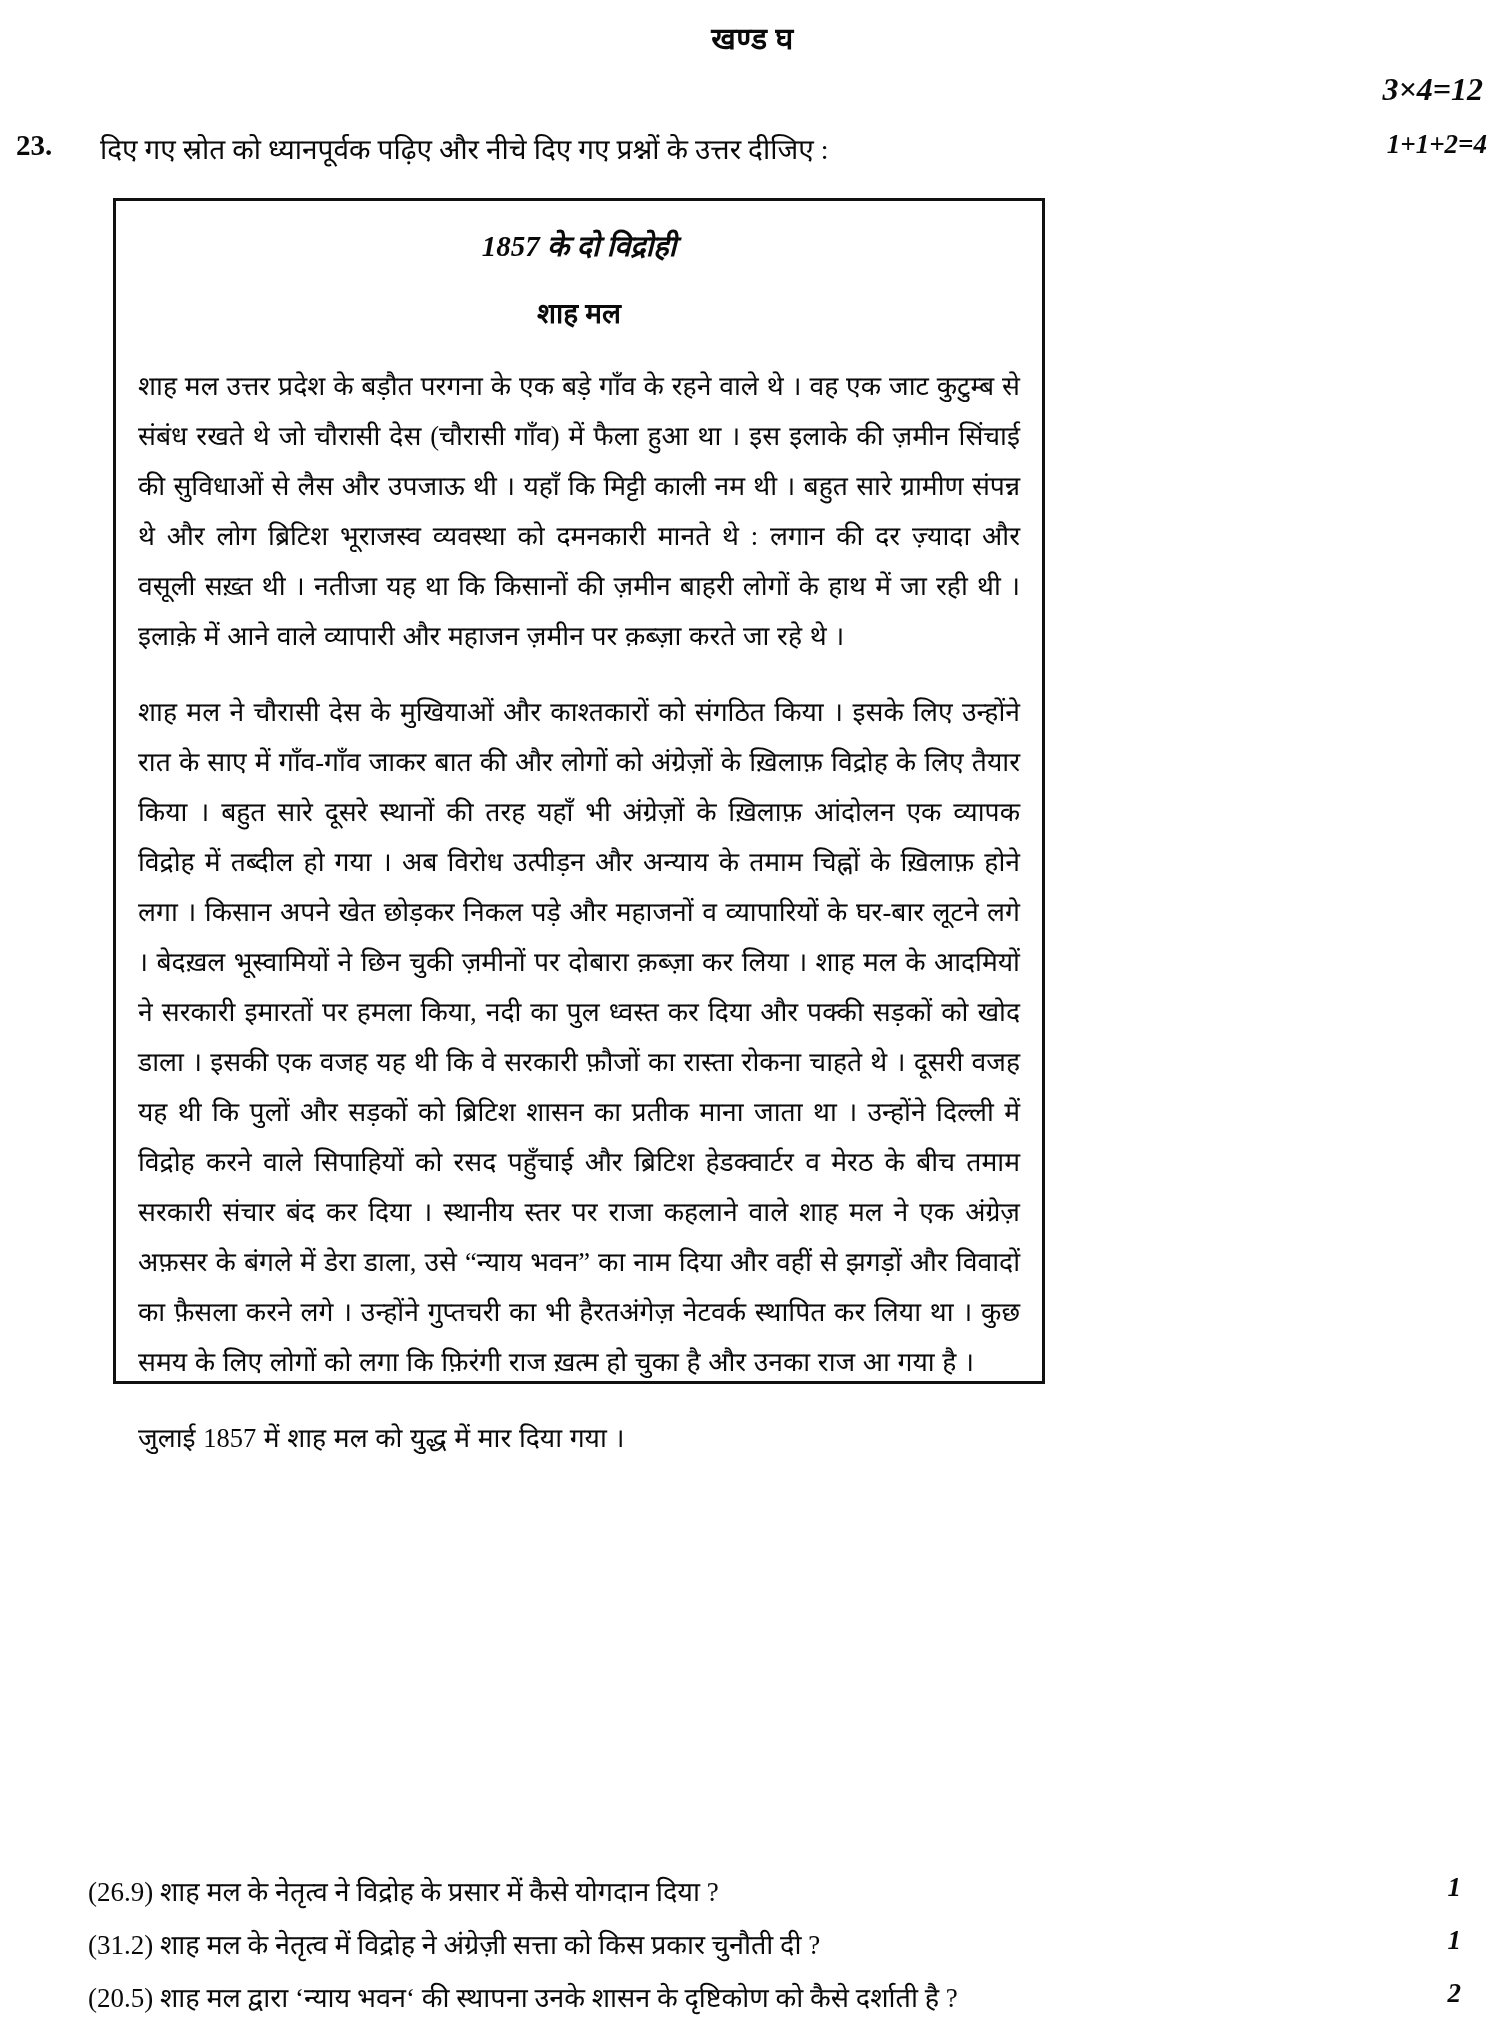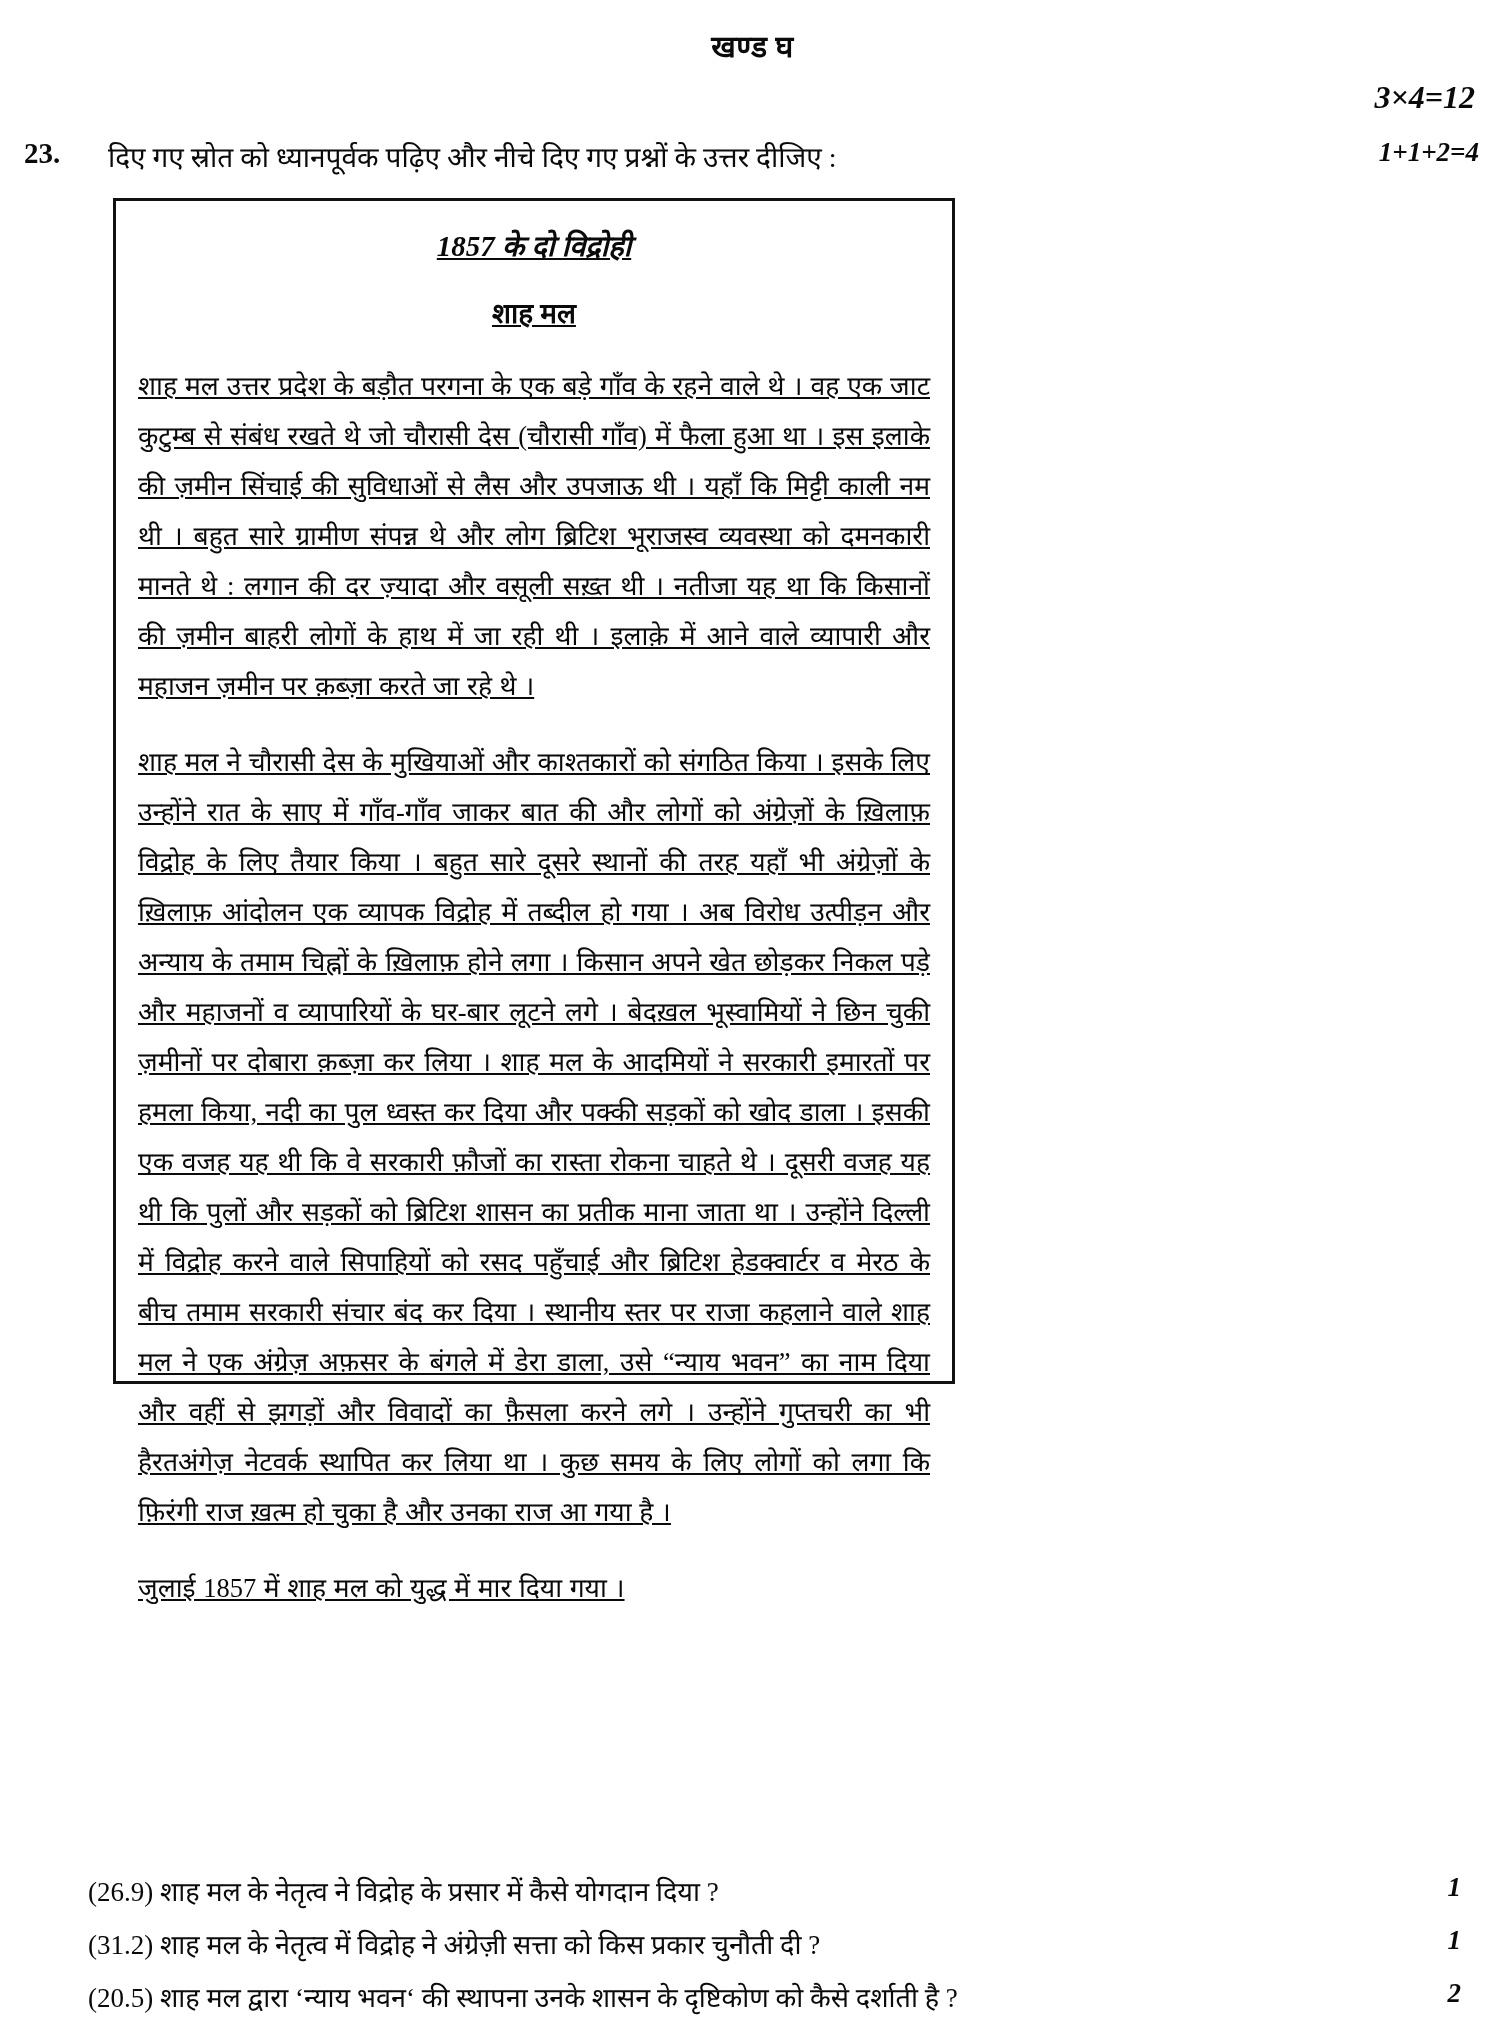--- a/index.html
+++ b/index.html
@@ -12,21 +12,21 @@
     height: 2034px;
     position: relative;
     font-family: "Liberation Serif", "DejaVu Serif", serif;
     color: #0a0a0a;
     overflow: hidden;
   }
 
   .page {
     position: absolute;
     inset: 0;
-    padding: 8px;
+    padding: 0;
   }
 
   
   .section-heading {
     text-align: center;
     font-size: 30px;
     font-weight: bold;
     letter-spacing: 0.5px;
     margin-top: 22px;
     line-height: 1.1;
@@ -80,27 +80,26 @@
     font-style: italic;
     font-weight: bold;
     white-space: nowrap;
   }
 
   
   .source-box {
     position: absolute;
     left: 113px;
     top: 198px;
-    width: 842px;
+    width: 932px;
     height: 1186px;
     border: 3px solid #111111;
     box-sizing: border-box;
     padding: 16px 22px 10px 22px;
     background: #ffffff;
-    text-decoration: underline;
   }
   .src-title {
     text-align: center;
     font-size: 29px;
     font-style: italic;
     font-weight: bold;
     margin-top: 8px;
   }
   .src-subtitle {
     text-align: center;

